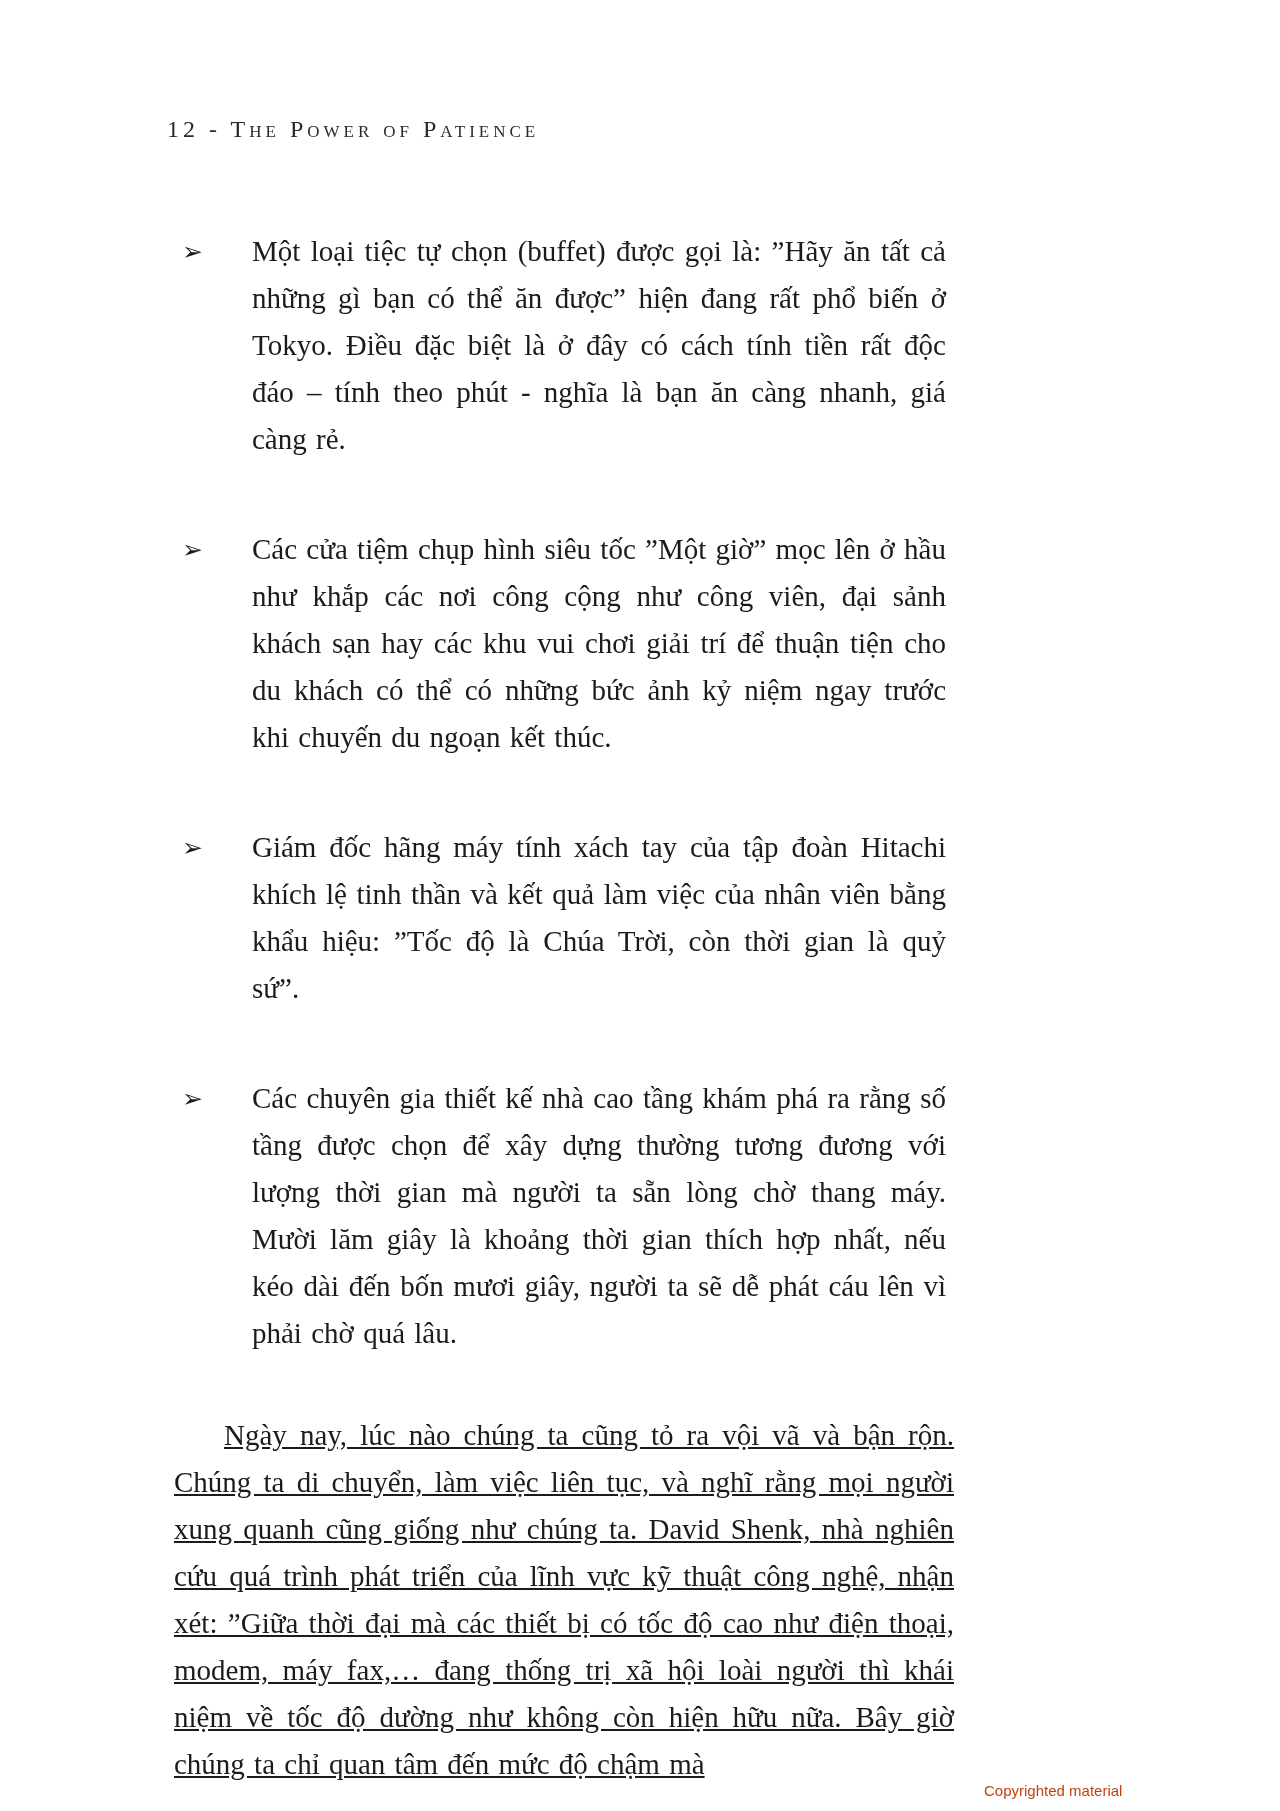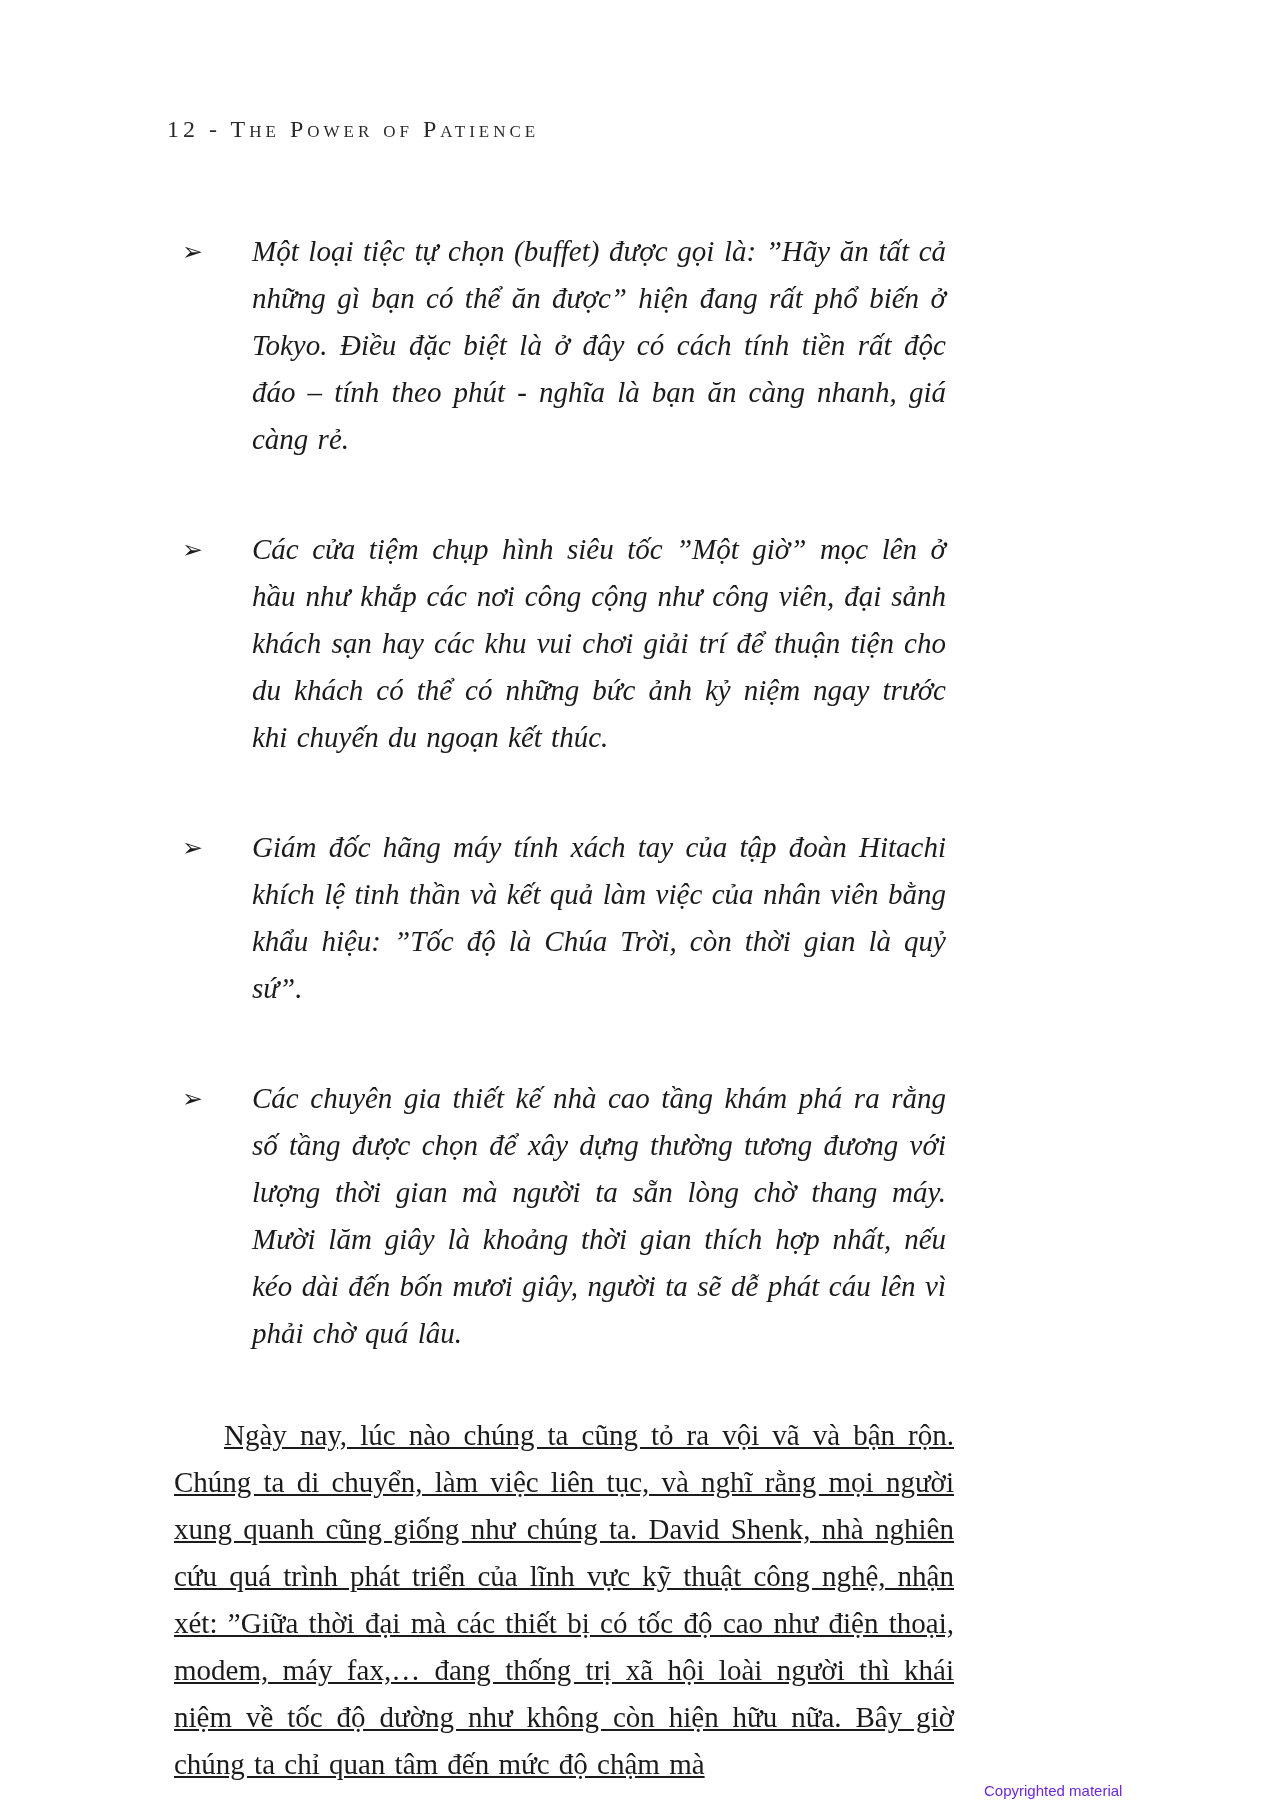--- a/index.html
+++ b/index.html
@@ -44,39 +44,38 @@
     flex: 0 0 70px;
     font-size: 25px;
     line-height: 47px;
     color: #1b1b1b;
   }
   .bullet-text {
     flex: 1;
     text-align: justify;
     text-justify: inter-word;
     word-spacing: 2px;
-    font-style: italic;
   }
   .body-paragraph {
     margin-top: 26px;
     font-size: 29px;
     line-height: 47px;
     text-align: justify;
     text-justify: inter-word;
     text-indent: 50px;
     word-spacing: 2px;
     text-decoration: underline;
   }
   .watermark {
     position: absolute;
     left: 968px;
     top: 1766px;
     font-family: "Liberation Sans", "DejaVu Sans", sans-serif;
     font-size: 15px;
-    color: #6d28d9;
+    color: #c2410c;
     white-space: nowrap;
   }
 </style>
 </head>
 <body>
 
 <div class="page">
 
   <div class="running-header">12 - The Power of Patience</div>
 

